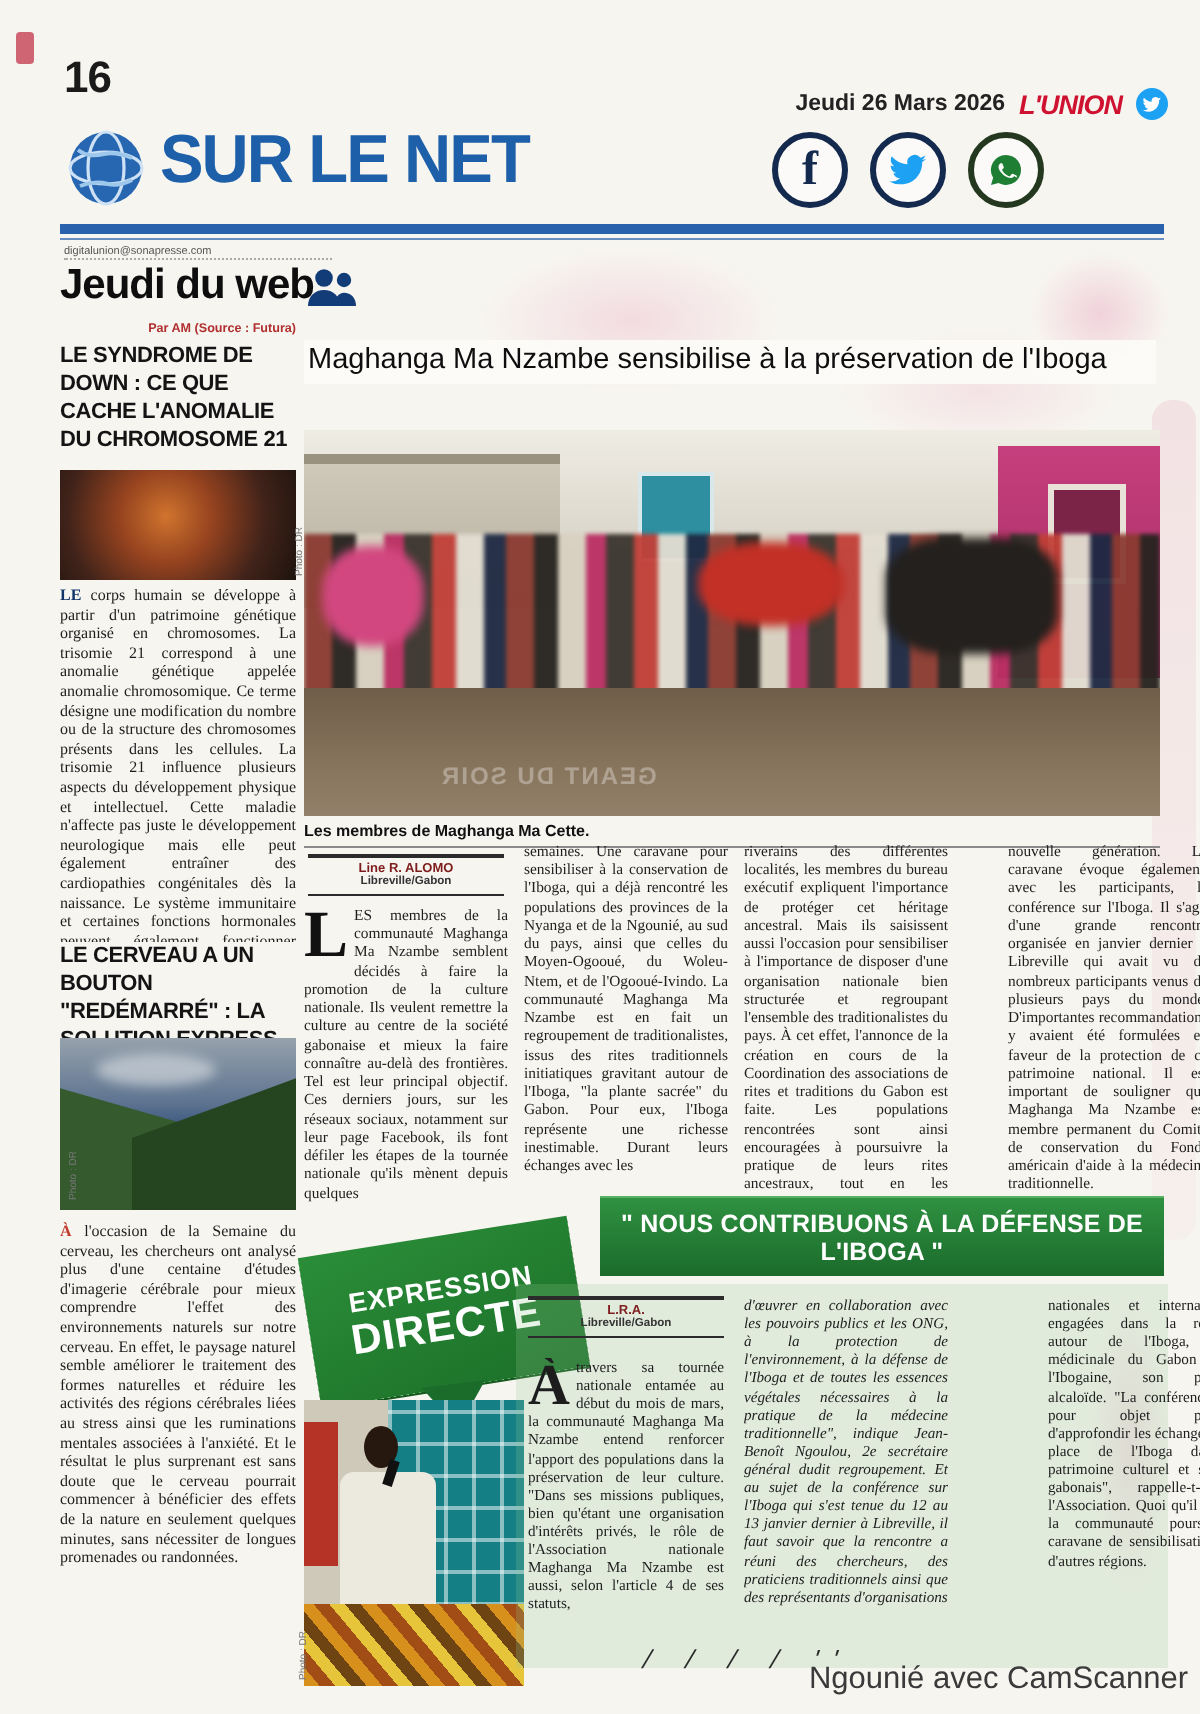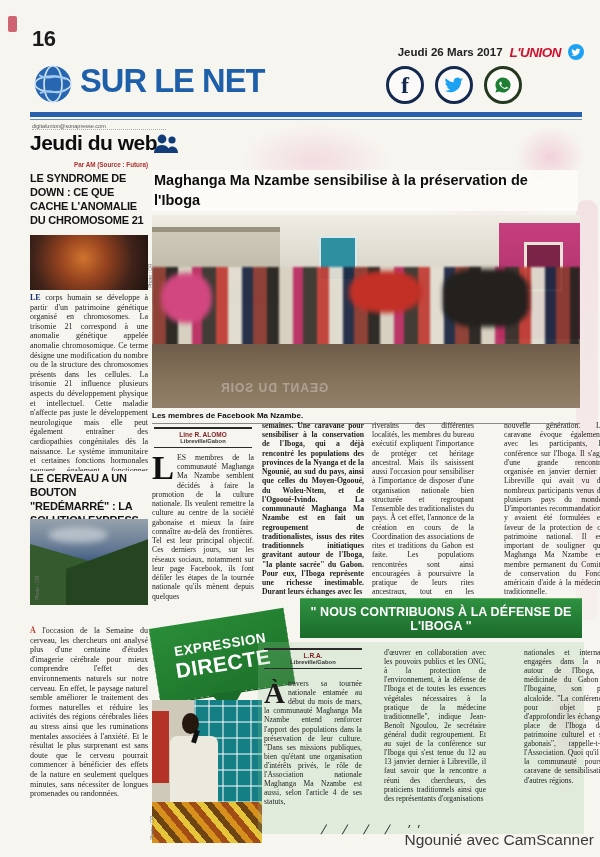--- a/index.html
+++ b/index.html
@@ -39,38 +39,38 @@
 
   
   .actu-title { left:30px; top:131px; font-size:21px; font-weight:800; color:#0e0e0e; letter-spacing:-0.5px; }
   .actu-byline { left:30px; top:161px; width:118px; font-size:6.3px; font-weight:700; color:#b03030; text-align:right; }
   .left-head { left:30px; top:0; width:118px; font-size:11px; font-weight:800; line-height:1.28; color:#141414; letter-spacing:-0.2px; }
   .lh1 { top:171px; }
   .lh2 { top:471px; }
   .serif { font-family:"Liberation Serif", serif; text-align:justify; color:#1d1d1d; overflow:hidden; }
   .left-body { left:30px; width:118px; font-size:8px; line-height:1.2; }
   .body1 { top:293px; height:178px; }
-  .body2 { top:626px; height:196px; }
+  .body2 { top:611px; height:196px; }
   .lead { font-weight:800; color:#12366b; }
   .lead-red { font-weight:800; color:#c0392b; }
 
   .photo1 { left:30px; top:235px; width:118px; height:55px;
     background:radial-gradient(circle at 45% 42%, #d0742e 0%, #96431f 32%, #41231a 68%, #1d130d 100%); }
   .photo2 { left:30px; top:519px; width:118px; height:86px; overflow:hidden;
     background:linear-gradient(180deg,#96a2ac 0%, #5d7390 38%, #33517a 55%, #2f4a40 70%); }
   .mtn1 { position:absolute; bottom:-18px; left:-24px; width:110px; height:70px; background:#355a2e; transform:skewY(16deg); }
   .mtn2 { position:absolute; bottom:-22px; right:-28px; width:110px; height:78px; background:#254420; transform:skewY(-20deg); }
   .cloud { position:absolute; left:18px; top:8px; width:60px; height:16px; border-radius:50%; background:rgba(230,233,235,.55); filter:blur(3px); }
   .vcredit { font-size:5px; color:#777; transform:rotate(-90deg); transform-origin:left top; white-space:nowrap; }
 
   
   .main-title { left:152px; top:127px; display:flex; align-items:center; gap:5px;
     font-size:31px; font-weight:900; color:#1c57a6; letter-spacing:-0.8px; }
   .main-headline { left:152px; top:170px; width:426px; background:rgba(253,252,248,.9);
-    font-size:14.5px; font-weight:700; line-height:1.35; color:#0e0e0e; padding:1px 2px; }
+    font-size:14.5px; font-weight:400; line-height:1.35; color:#0e0e0e; padding:1px 2px; }
   .main-photo { left:152px; top:215px; width:428px; height:193px; background:#cfc9bd; overflow:hidden; }
   .mp-sky { position:absolute; left:0; top:0; width:100%; height:30%; background:linear-gradient(180deg,#efece4,#d9d5c9); }
   .mp-bldg-left { position:absolute; left:0; top:6%; width:30%; height:40%; background:linear-gradient(180deg,#cfc9ba,#b5af9f); border-top:5px solid #98927f; }
   .mp-bldg-right { position:absolute; right:0; top:4%; width:19%; height:60%; background:linear-gradient(180deg,#c63e7d,#a12e62); }
   .mp-window { position:absolute; right:4%; top:14%; width:9%; height:26%; border:3px solid #e8e2d8; background:#7c2348; }
   .mp-sign { position:absolute; left:39%; top:11%; width:9%; height:23%; background:#2d8fa0; border:2px solid #d9e8ea; }
   .mp-crowd { position:absolute; left:0; top:27%; width:100%; height:44%; opacity:.95; filter:blur(1.1px);
     background:repeating-linear-gradient(90deg,#8c3b31 0 14px,#27231f 14px 26px,#d9d2c2 26px 40px,#bb2f63 40px 50px,#3a352e 50px 64px,#c24038 64px 76px,#e3ded2 76px 90px,#1f2a44 90px 101px); }
   .mp-red { position:absolute; left:46%; top:29%; width:17%; height:22%; background:#c23026; border-radius:45%; filter:blur(2.5px); }
   .mp-black { position:absolute; right:12%; top:28%; width:20%; height:30%; background:#23201d; border-radius:35%; filter:blur(2.5px); }
@@ -79,21 +79,21 @@
   .mp-watermark { position:absolute; left:16%; bottom:7%; font-size:12px; font-weight:800; color:rgba(255,255,255,.32); transform:scaleX(-1); letter-spacing:1px; }
 
   .caption { left:152px; top:411px; width:428px; font-size:8px; font-weight:800; color:#111; border-bottom:1px solid #8a8a8a; padding-bottom:3px; }
   .byline-box { width:98px; text-align:center; border-top:2px solid #2b2b2b; border-bottom:1px solid #2b2b2b; padding:2px 0 3px; }
   .byline1 { left:154px; top:427px; }
   .byline-name { font-size:6.5px; font-weight:800; color:#7e1d1d; }
   .byline-place { font-size:5.8px; font-weight:700; color:#333; }
 
   .mcol { width:102px; font-size:7.7px; line-height:1.2; }
   .c1 { left:152px; top:453px; height:196px; }
-  .c2 { left:262px; top:421px; height:175px;font-weight:bold; }
+  .c2 { left:262px; top:421px; height:175px; }
   .c3 { left:372px; top:421px; height:175px; }
   .c4 { left:504px; top:421px; height:175px; width:100px; }
   .dropcap { float:left; font-family:"Liberation Serif",serif; font-size:33px; line-height:.85; font-weight:700; padding:1px 3px 0 0; color:#111; }
 
   
   .green-banner { left:300px; top:598px; width:282px; height:40px; display:flex; align-items:center; justify-content:center; text-align:center;
     background:linear-gradient(180deg,#2f9141,#1b6b2b); color:#fff; font-size:12.5px; font-weight:800; padding:0 8px; letter-spacing:0.1px;
     border-top:1px solid #57b264; }
 
   
@@ -115,21 +115,21 @@
   .xp-body { position:absolute; left:16%; top:25%; width:44%; height:46%; background:#eceadf; border-radius:7px 7px 0 0; }
   .xp-mic { position:absolute; left:37%; top:21%; width:5px; height:13px; background:#111; transform:rotate(18deg); }
   .xp-fabric { position:absolute; left:0; bottom:0; width:100%; height:29%;
     background:repeating-linear-gradient(50deg,#d8901c 0 6px,#a14d15 6px 12px,#e7c53b 12px 18px,#6e4412 18px 24px); }
 
   
   .green-wash { left:258px; top:642px; width:326px; height:192px; background:rgba(150,200,150,.22); }
   .byline2 { left:264px; top:648px; }
   .scol { font-size:7.6px; line-height:1.2; }
   .s1 { left:264px; top:679px; width:98px; height:152px; }
-  .s2 { left:384px; top:648px; width:102px; height:184px; }
+  .s2 { left:372px; top:648px; width:102px; height:184px;font-style:italic; }
   .s3 { left:496px; top:648px; width:100px; height:184px;margin-left:28px; }
   .dropcap2 { float:left; font-family:"Liberation Serif",serif; font-size:29px; line-height:.9; font-weight:700; padding:1px 3px 0 0; }
 
   
   .pen-marks { left:322px; top:822px; font-size:13px; color:#2b2b2b; letter-spacing:7px; transform:skewX(-18deg); }
   .camscanner { right:6px; top:831px; font-size:15.5px; color:#3a3a3a; }
 </style>
 </head>
 <body>
 
@@ -137,21 +137,21 @@
 
   <div class="blob blob1"></div>
   <div class="blob blob2"></div>
   <div class="blob blob3"></div>
   <div class="blob blob4"></div>
   <div class="blob blob5"></div>
   <div class="abs corner-mark"></div>
 
   <div class="abs page-number">16</div>
   <div class="abs dateline">
-    <span class="date-text">Jeudi 26 Mars 2017</span>
+    <span class="date-text">Jeudi 26 Mars 2026</span>
     <span class="brand">L'UNION</span>
     <span class="tw-badge">
       <svg width="10" height="9" viewBox="0 0 24 20">
           <path fill="#fff" d="M23 2.6c-.8.4-1.7.6-2.6.8a4.6 4.6 0 0 0 2-2.5c-.9.5-1.9.9-2.9 1.1A4.5 4.5 0 0 0 11.7 6C7.9 5.8 4.6 4 2.3 1.2a4.5 4.5 0 0 0 1.4 6A4.4 4.4 0 0 1 1.6 6.7v.1c0 2.2 1.6 4 3.6 4.4-.7.2-1.4.2-2 .1a4.5 4.5 0 0 0 4.2 3.1A9 9 0 0 1 .8 16.3 12.7 12.7 0 0 0 7.7 18c8.3 0 12.8-6.8 12.8-12.8v-.6c.9-.6 1.6-1.4 2.5-2z"></path>
         </svg>
     </span>
   </div>
 
   <div class="abs globe">
     <svg width="40" height="40" viewBox="0 0 40 40">
@@ -221,21 +221,21 @@
     <div class="mp-bldg-right"></div>
     <div class="mp-window"></div>
     <div class="mp-sign"></div>
     <div class="mp-crowd"></div>
     <div class="mp-pink"></div>
     <div class="mp-red"></div>
     <div class="mp-black"></div>
     <div class="mp-ground"></div>
     <div class="mp-watermark">GEANT DU SOIR</div>
   </div>
-  <div class="abs caption">Les membres de Facebook Ma Nzambe.</div>
+  <div class="abs caption">Les membres de Maghanga Ma Cette.</div>
 
   <div class="abs byline-box byline1">
     <div class="byline-name">Line R. ALOMO</div>
     <div class="byline-place">Libreville/Gabon</div>
   </div>
 
   <div class="abs serif mcol c1">
     <span class="dropcap">L</span>
     <span>ES membres de la communauté Maghanga Ma Nzambe semblent décidés à faire la promotion de la culture nationale. Ils veulent remettre la culture au centre de la société gabonaise et mieux la faire connaître au-delà des frontières. Tel est leur principal objectif. Ces derniers jours, sur les réseaux sociaux, notamment sur leur page Facebook, ils font défiler les étapes de la tournée nationale qu'ils mènent depuis quelques</span>
   </div>

